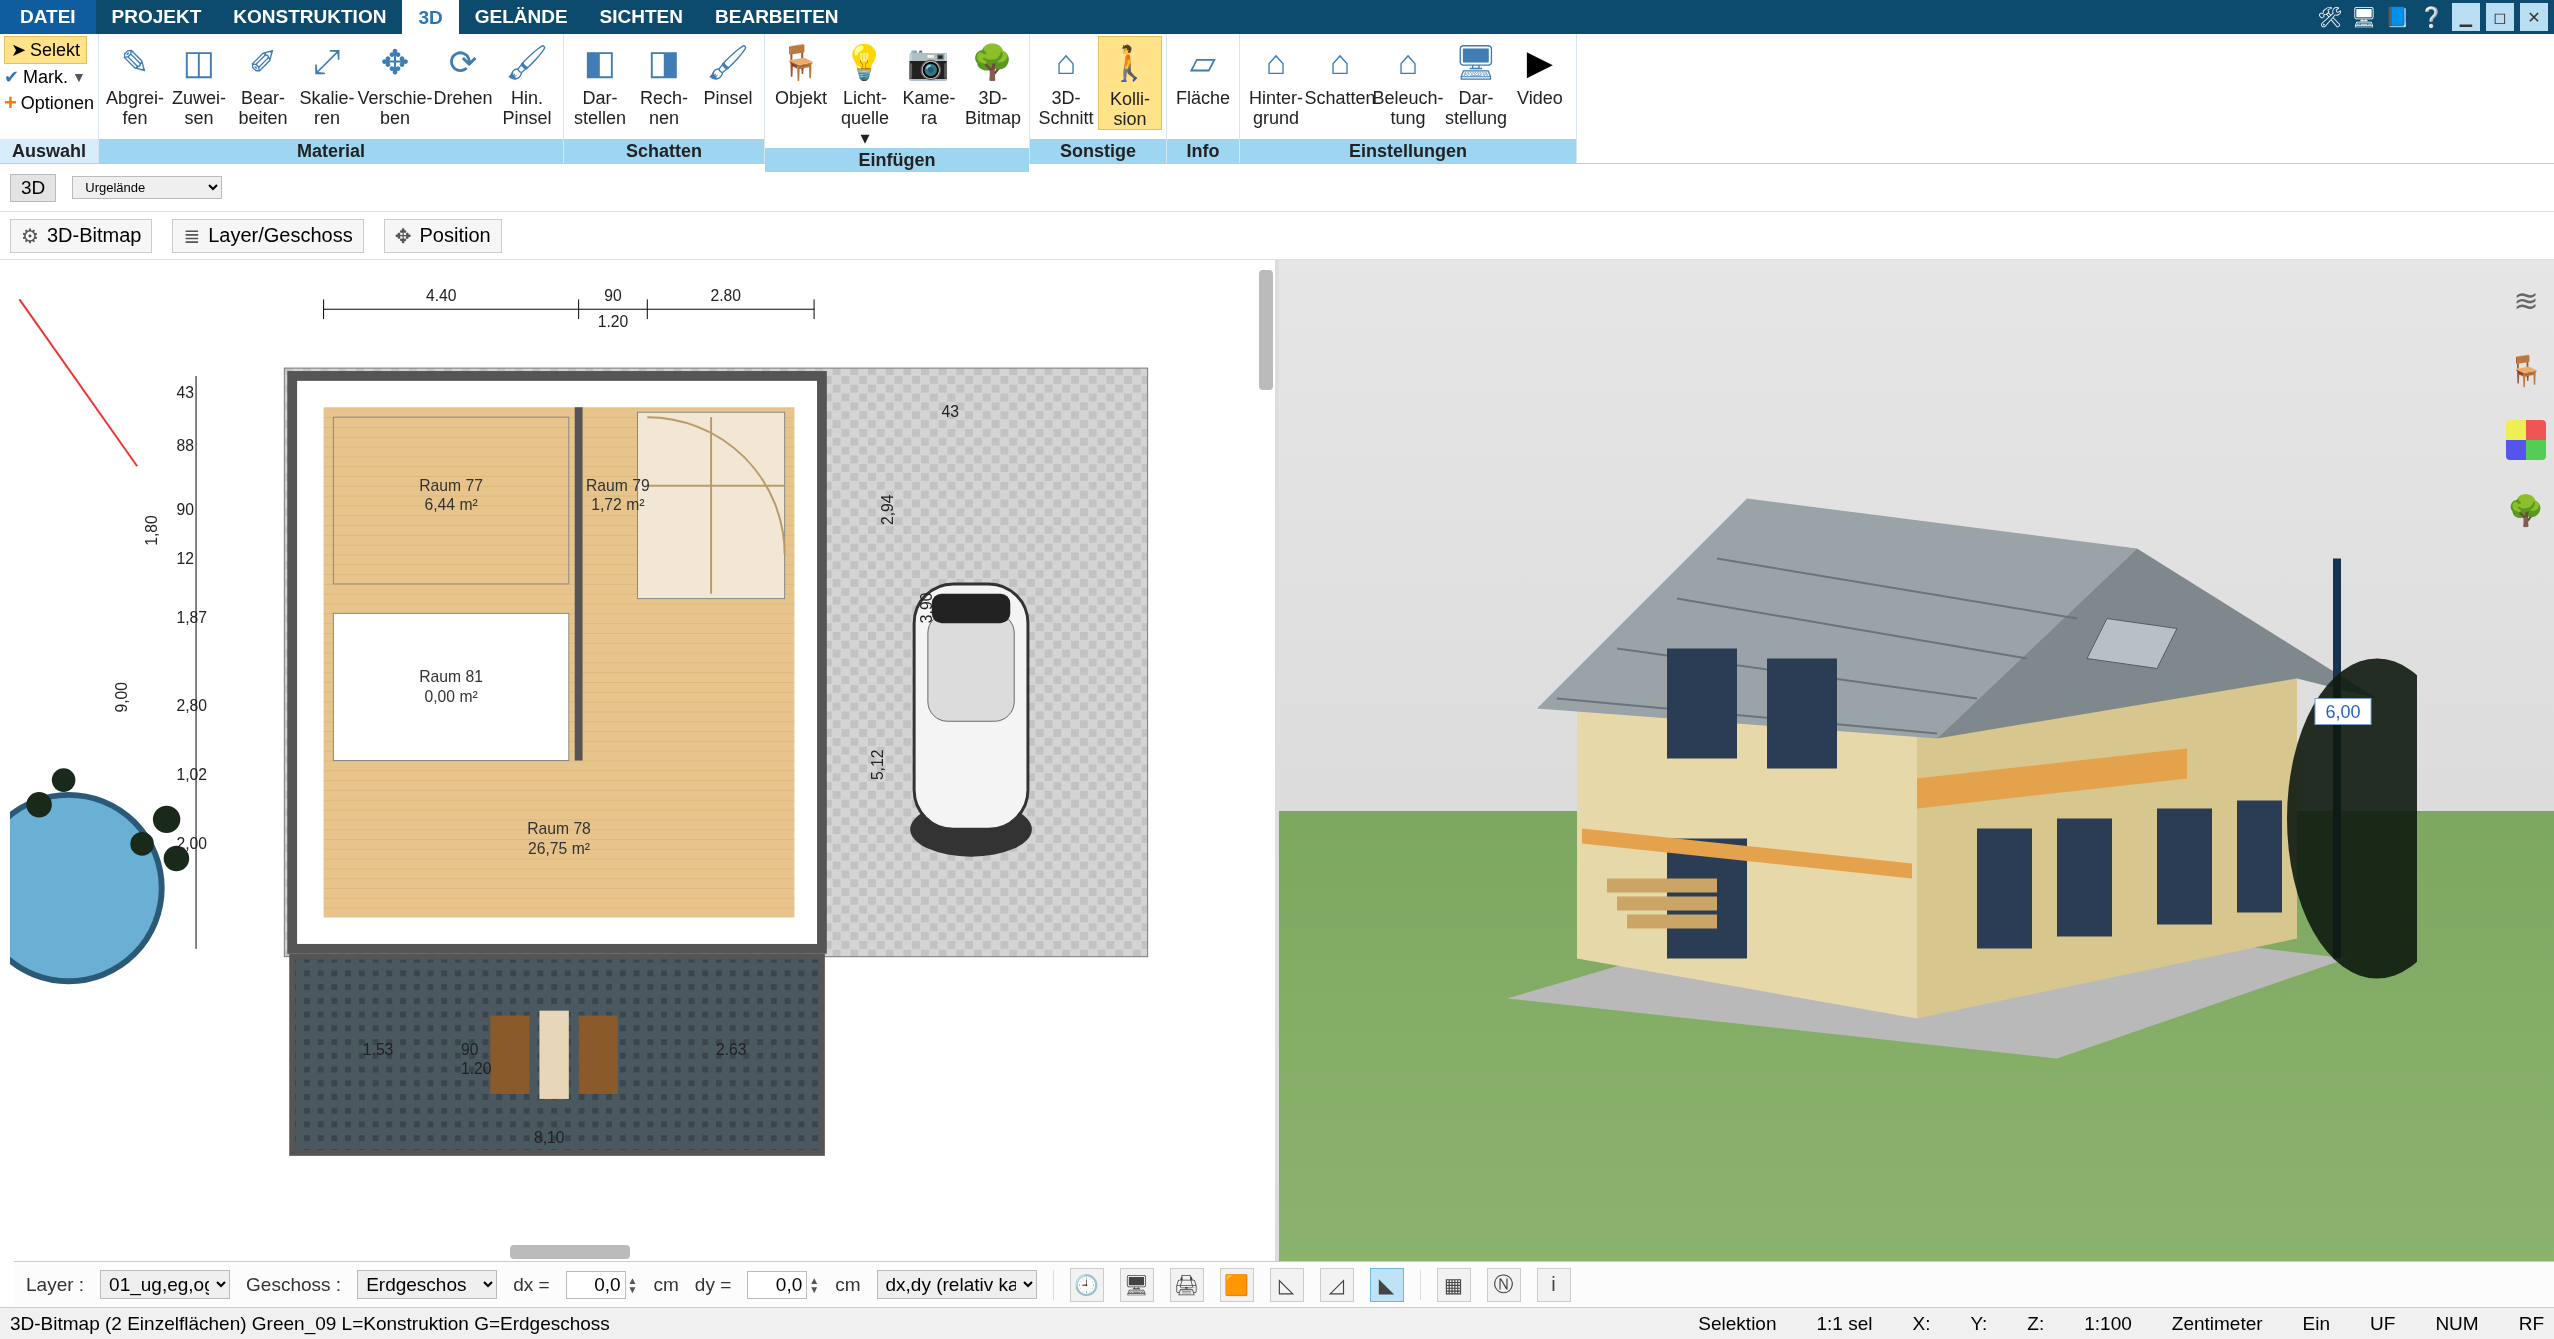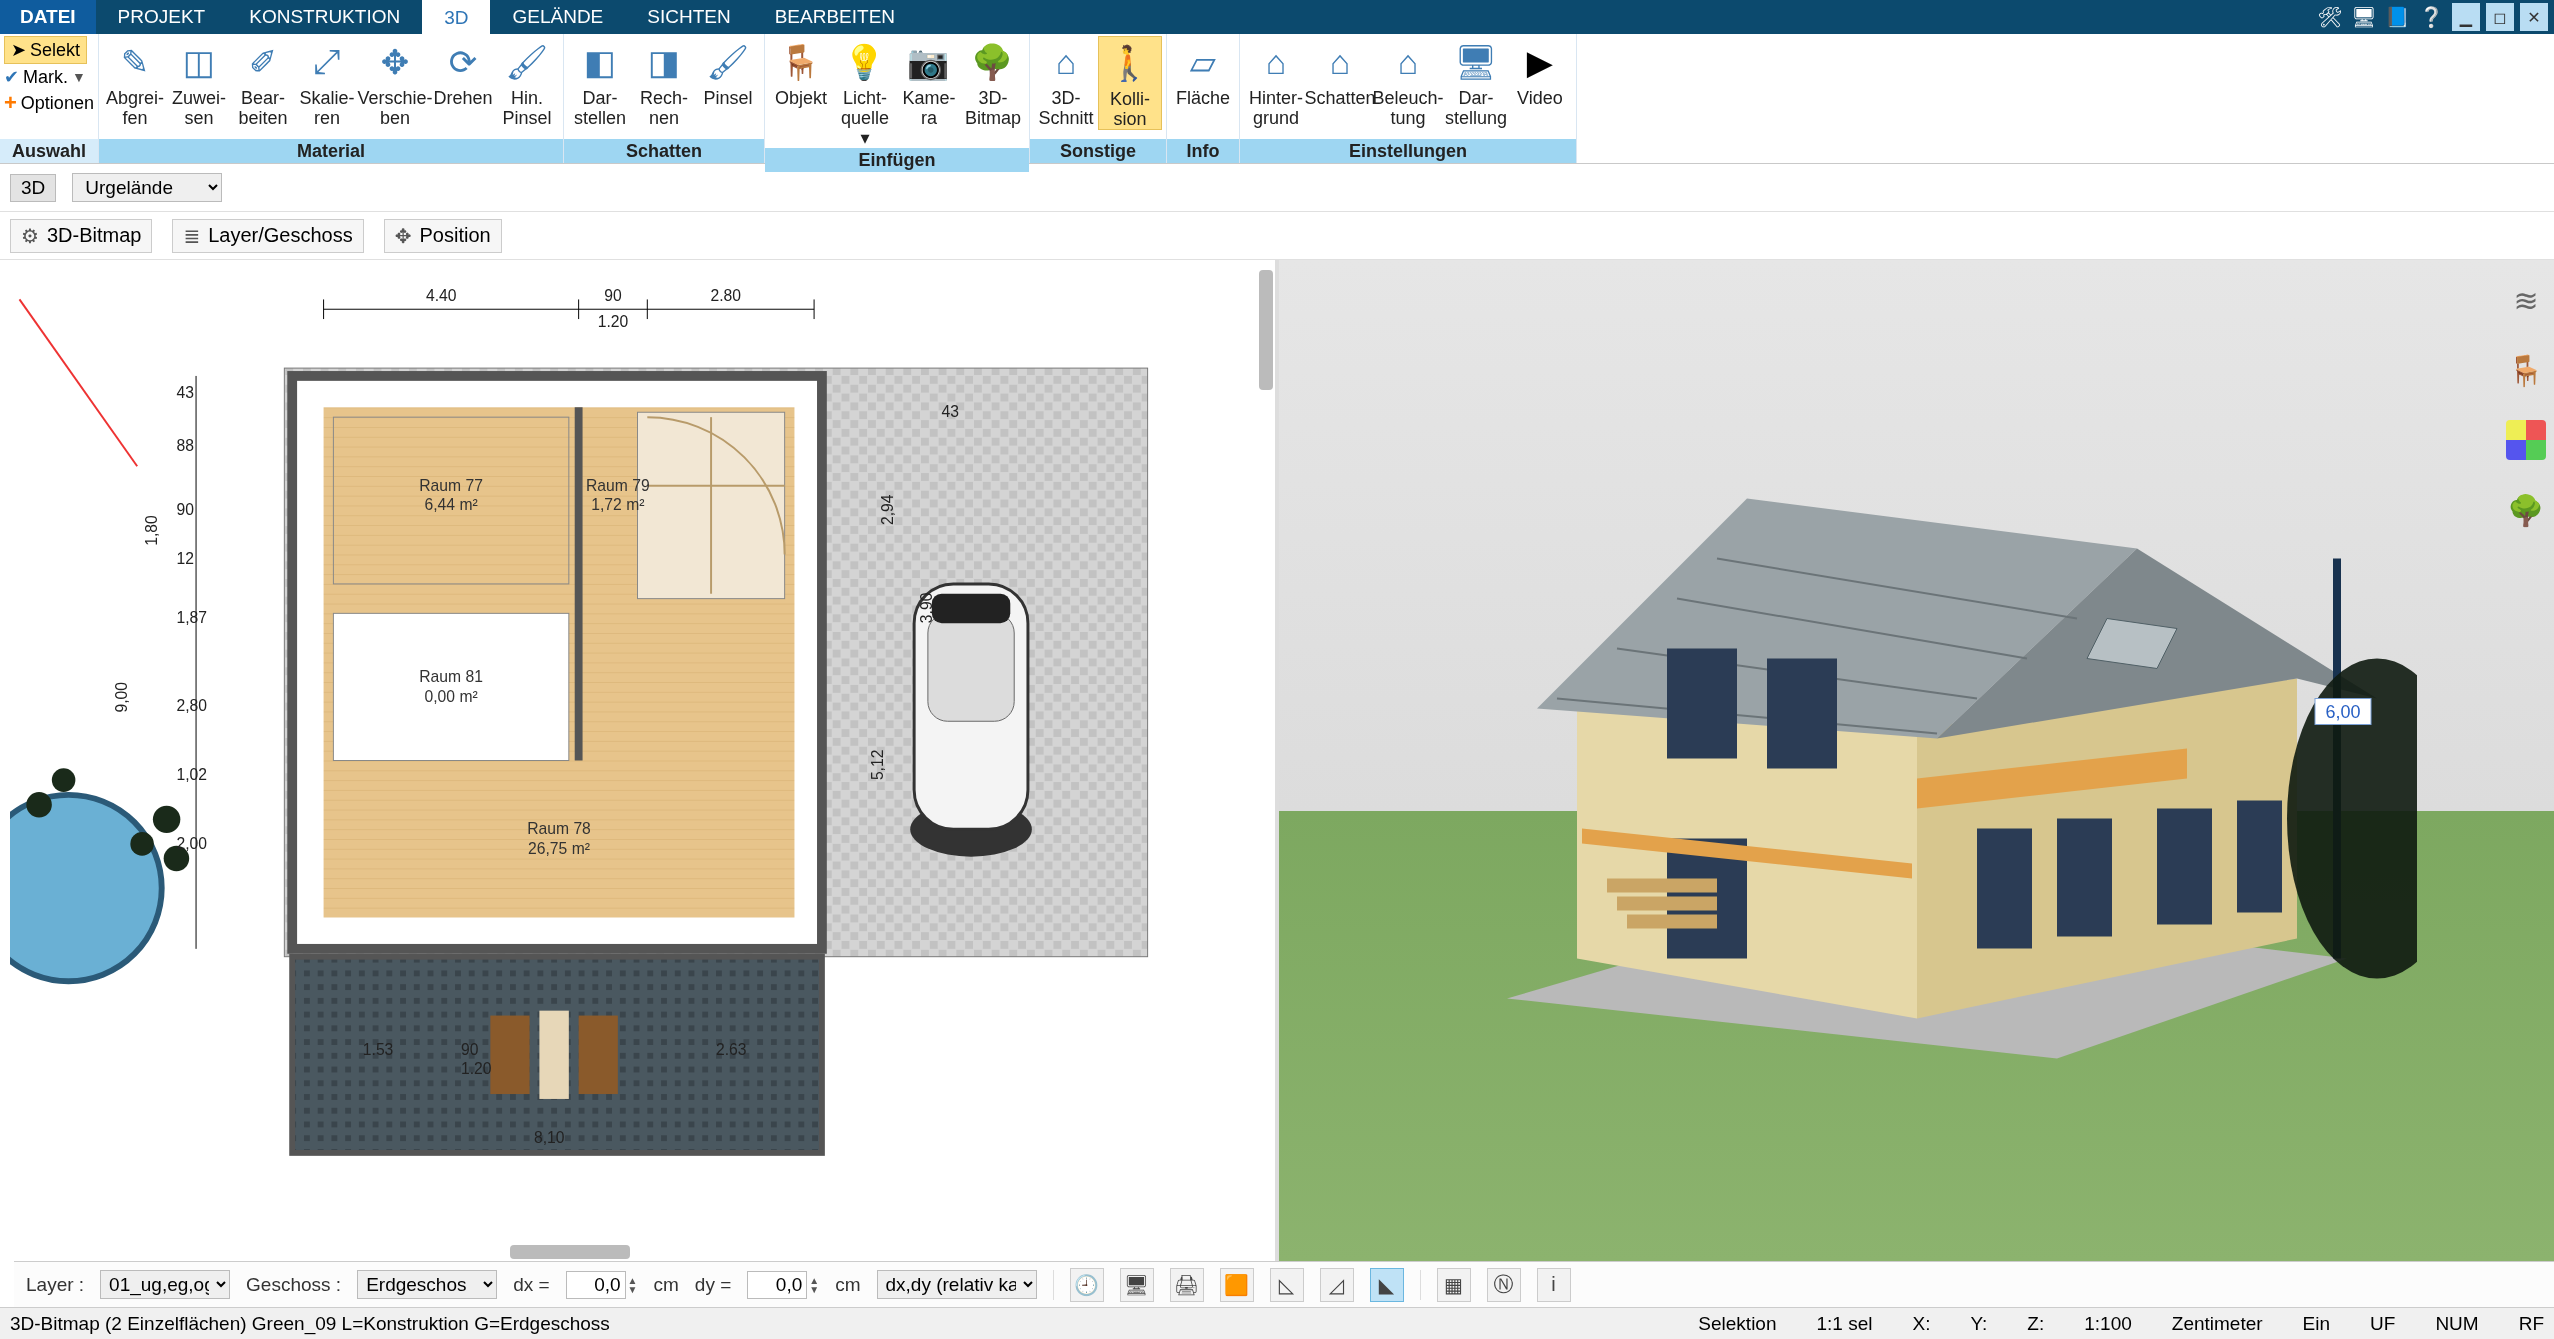--- a/index.html
+++ b/index.html
@@ -1,20 +1,20 @@
 <!DOCTYPE html>
 <html><head>
 <meta charset="utf-8">
 <style>
 * { margin: 0; padding: 0; box-sizing: border-box; font-family: "Segoe UI", Arial, sans-serif; }
 body { width: 2554px; height: 1339px; background: #fff; overflow: hidden; font-size: 19px; }
 
 
 .tabbar { display: flex; height: 34px; background: #0c4a6e; color: #fff; align-items: stretch; }
-.tabbar .tab { padding: 0 22px; display: flex; align-items: center; font-size: 19px; cursor: pointer; }
+.tabbar .tab { padding: 0 16px; display: flex; align-items: center; font-size: 19px; cursor: pointer; font-weight: bold; }
 .tabbar .tab.file { background: #0f5c9e; font-weight: bold; padding: 0 20px; }
 .tabbar .tab.active { background: #fff; color: #2e75b6; border-top: 2px solid #fff; }
 .tabbar .spacer { flex: 1; }
 .tabbar .winbtns { display: flex; align-items: center; gap: 6px; padding-right: 6px; }
 .tabbar .winbtns .wb { width: 28px; height: 28px; display: flex; align-items: center; justify-content: center; font-size: 20px; cursor: pointer; }
 .tabbar .winbtns .wb.ic { color: #fff; }
 .tabbar .winbtns .wb.sys { background: #b9ddf3; color: #333; font-size: 16px; }
 
 
 .ribbon { display: flex; height: 130px; background: #fff; border-bottom: 1px solid #c9c9c9; }
@@ -30,21 +30,21 @@
 
 .rbtn { display: flex; flex-direction: column; align-items: center; justify-content: flex-start; width: 64px; padding: 4px 2px 0; cursor: pointer; }
 .rbtn.wider { width: 72px; }
 .rbtn .ic { width: 44px; height: 44px; margin-bottom: 4px; display: flex; align-items: center; justify-content: center; font-size: 34px; color: #3f7db4; }
 .rbtn .lbl { font-size: 18px; text-align: center; line-height: 20px; color: #222; white-space: pre-line; }
 .rbtn.active { background: #ffe28a; border: 1px solid #e6c15a; }
 
 
 .toolbar2 { height: 48px; display: flex; align-items: center; gap: 16px; padding: 0 10px; border-bottom: 1px solid #e0e0e0; }
 .toolbar2 .tag3d { background: #e3e3e3; border: 1px solid #bbb; padding: 2px 10px; font-size: 19px; }
-.toolbar2 select { font-size: 19px; padding: 2px 8px; border: 1px solid #bbb; width: 150px; }
+.toolbar2 select { font-size: 13px; padding: 2px 8px; border: 1px solid #bbb; width: 150px; }
 
 .toolbar3 { height: 48px; display: flex; align-items: center; gap: 20px; padding: 0 10px; border-bottom: 1px solid #e0e0e0; font-size: 20px; }
 .toolbar3 .t3btn { display: flex; align-items: center; gap: 8px; padding: 4px 10px; border: 1px solid #ccc; background: #f6f6f6; cursor: pointer; }
 .toolbar3 .t3ic { font-size: 20px; color: #555; }
 
 
 .workarea { position: relative; height: calc(1339px - 34px - 130px - 48px - 48px - 46px - 32px); display: flex; }
 .pane { position: relative; flex: 1; overflow: hidden; }
 .pane.left { border-right: 4px solid #ddd; background: #fff; }
 .pane.right { background: #e8e8e8; }

